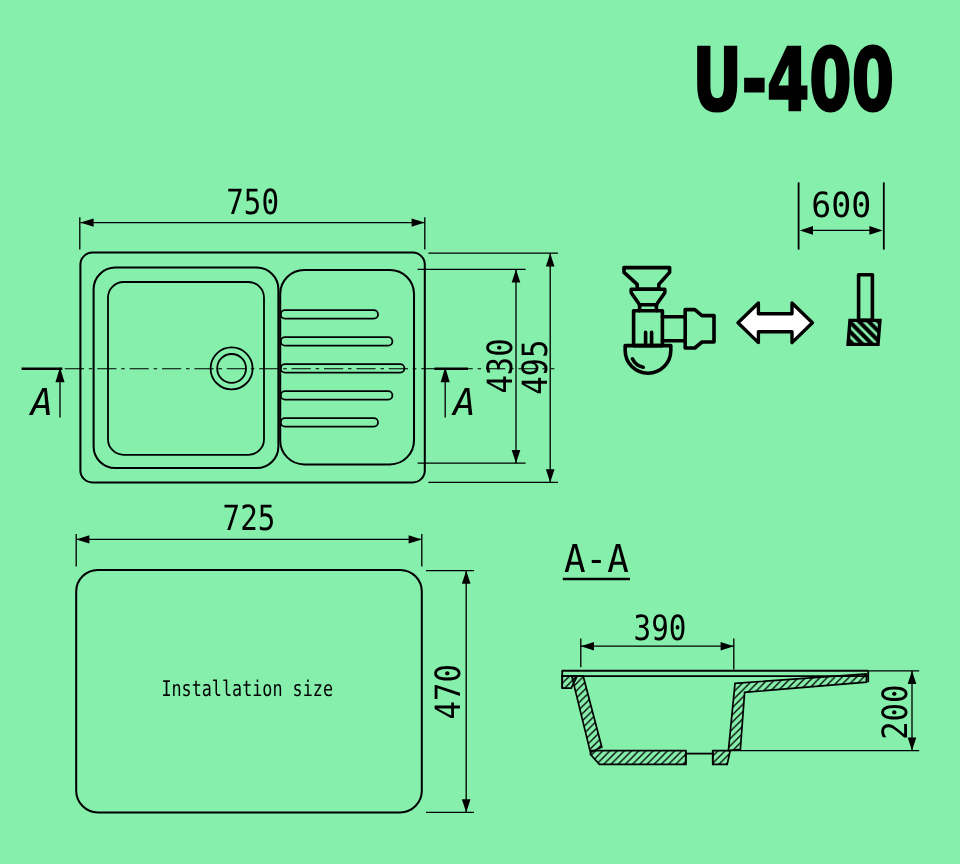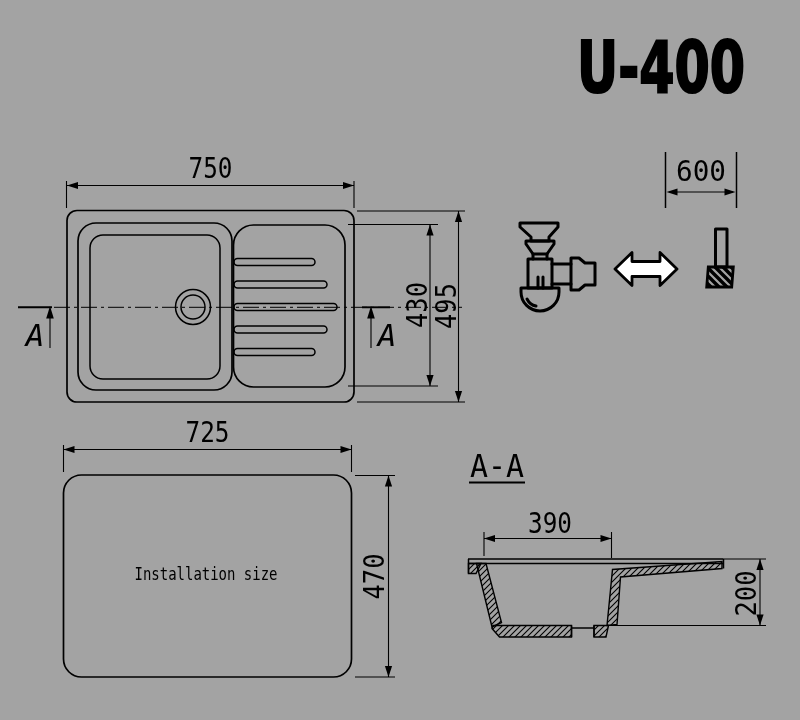--- a/index.html
+++ b/index.html
@@ -1,16 +1,16 @@
 <!DOCTYPE html>
 <html><head>
 <meta charset="utf-8">
 <style>
   html,body{margin:0;padding:0;background:#fff;}
-  .canvas{position:relative;width:800px;height:720px;background:#a3a3a3;overflow:hidden;}
+  .canvas{position:relative;width:800px;height:720px;background:#86efac;overflow:hidden;}
   svg{display:block;}
   
   .ol{fill:none;stroke:#000;stroke-width:1.7;}      
   .ol2{fill:none;stroke:#000;stroke-width:1.5;}     
   .tl{fill:none;stroke:#000;stroke-width:1.1;}      
   .cl{fill:none;stroke:#000;stroke-width:1;stroke-dasharray:16 4 3 4;} 
   .cut{fill:none;stroke:#000;stroke-width:1.9;}     
   .ah{fill:#000;stroke:none;}                       
   .icon{fill:none;stroke:#000;stroke-width:3;stroke-linejoin:round;stroke-linecap:round;}
   .icon-fill{fill:#fff;stroke:#000;stroke-width:2.8;stroke-linejoin:round;}

